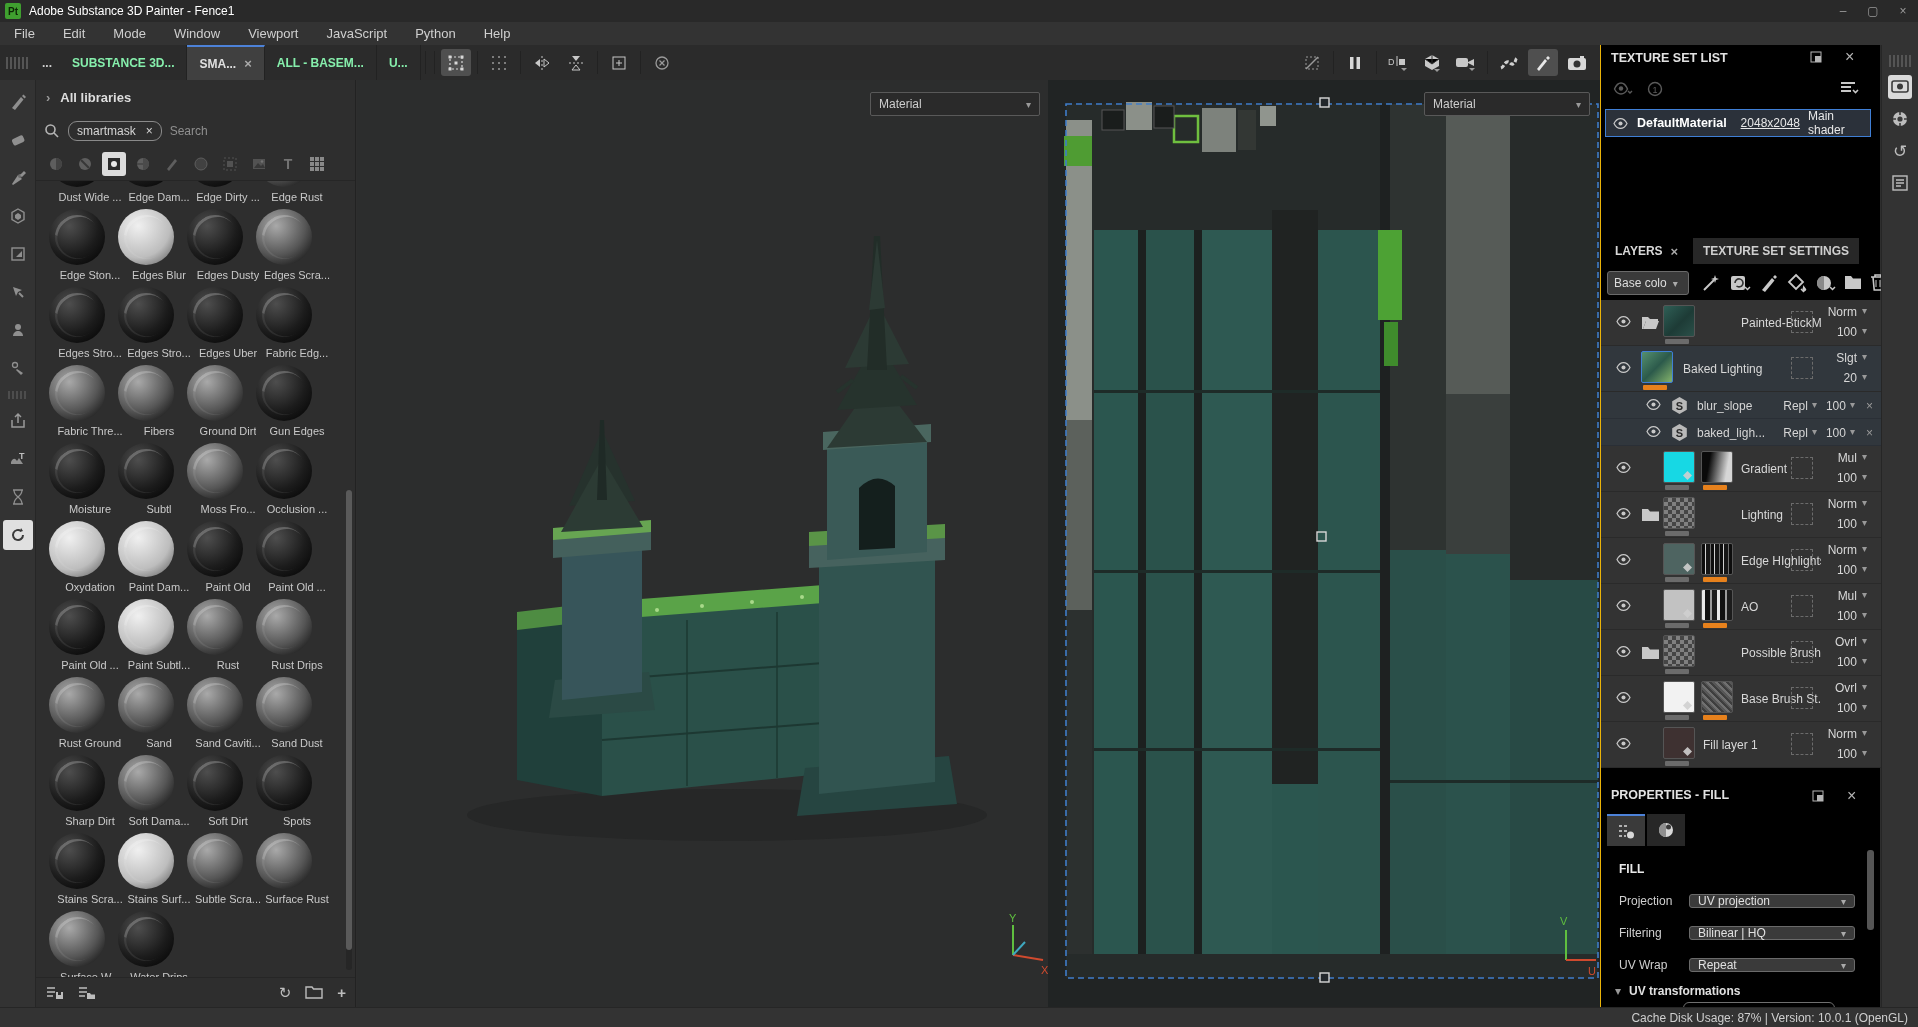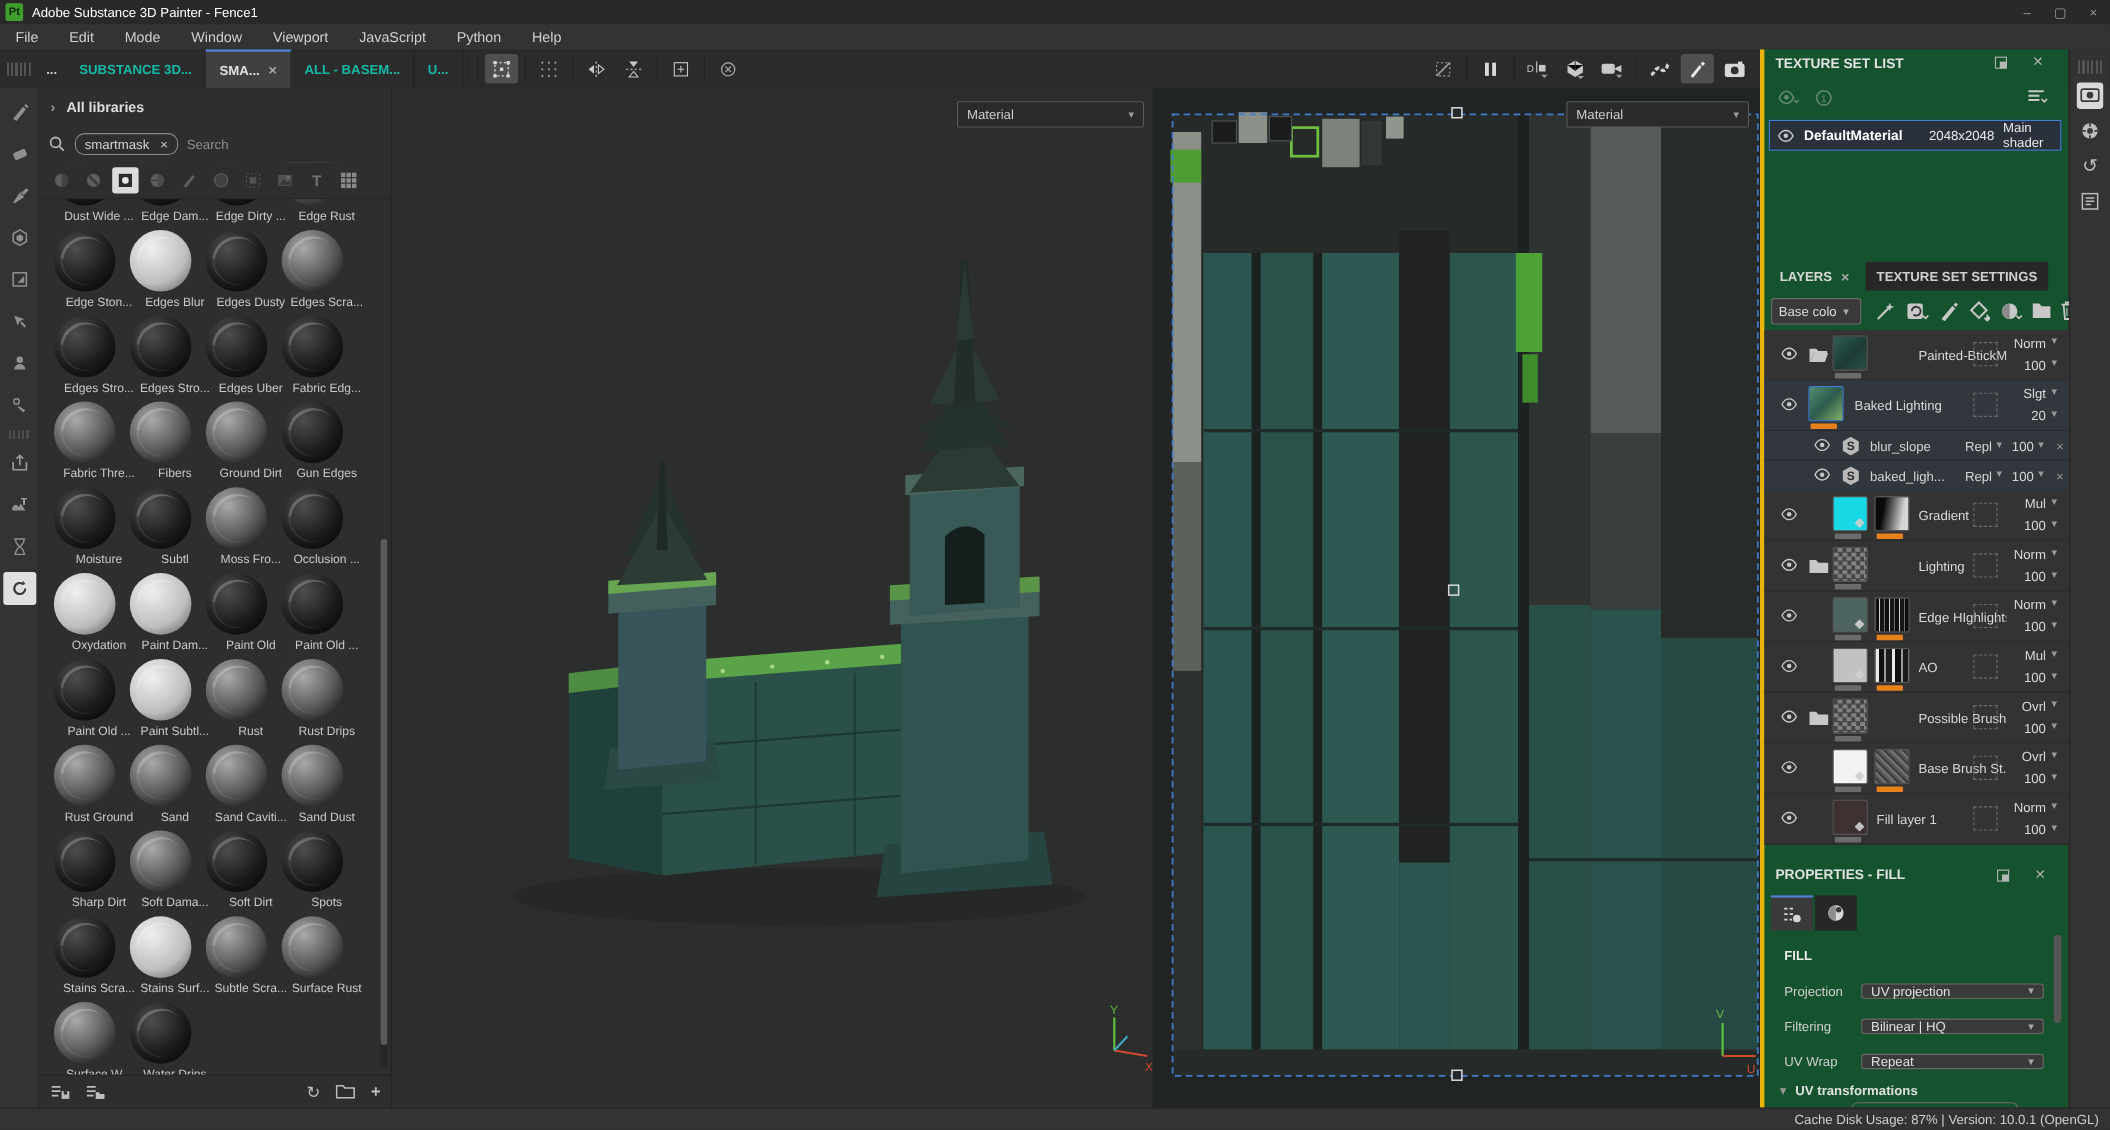--- a/index.html
+++ b/index.html
@@ -13,21 +13,21 @@
   #win-title { color:#ffffff; font-size:12px; }
   #win-controls { margin-left:auto; display:flex; }
   .win-btn { width:30px; height:22px; display:flex; align-items:center; justify-content:center; color:#9a9a9a; font-size:12px; }
   #menubar { left:0; top:22px; width:1918px; height:23px; background:#333; display:flex; align-items:center; }
   .menu-item { padding:0 14px; color:#cfcfcf; font-size:13px; height:23px; display:flex; align-items:center; }
   
   #tabrow { left:0; top:45px; width:1918px; height:35px; background:#2b2b2b; display:flex; align-items:stretch; }
   .grip-v { width:22px; height:12px; margin:12px 6px 0 6px;
     background:repeating-linear-gradient(90deg,#555 0 2px,transparent 2px 4px); }
   .tab-overflow { color:#cfcfcf; font-weight:bold; padding:0 8px; display:flex; align-items:center; }
-  .doc-tab { padding:0 12px; display:flex; align-items:center; gap:8px; color:#14b8a6; font-weight:bold;
+  .doc-tab { padding:0 12px; display:flex; align-items:center; gap:8px; color:#86efac; font-weight:bold;
     font-size:12px; border-right:1px solid #222; white-space:nowrap; }
   .doc-tab.active { background:#404040; border-top:2px solid #4d82d8; color:#e0e0e0; }
   .tab-close { color:#aaa; font-size:13px; }
   .tbar-sep { width:1px; background:#222; margin:6px 4px; }
   .tool-btn { width:30px; height:27px; margin:4px 2px; border-radius:3px; display:flex; align-items:center; justify-content:center; }
   .tool-btn.active { background:#4f4f4f; }
   .tool-btn svg { display:block; }
   #right-tools { position:absolute; left:1295px; top:45px; height:35px; display:flex; align-items:stretch; }
   
   #leftstrip { left:0; top:80px; width:36px; height:927px; background:#333; border-right:1px solid #262626; }
@@ -61,21 +61,21 @@
     display:flex; align-items:center; padding:0 10px; gap:14px; border-top:1px solid #262626; }
   #assets-foot .spacer { flex:1; }
   .glyph { color:#bdbdbd; font-size:15px; }
   
   #vp3d { left:357px; top:80px; width:691px; height:927px; background:#2c2d2d; }
   #vp2d { left:1048px; top:80px; width:552px; height:927px; background:#212424; }
   .mat-select { position:absolute; height:24px; background:#2a2a2a; border:1px solid #595959; border-radius:2px;
     color:#cdcdcd; display:flex; align-items:center; padding:0 8px; gap:8px; font-size:12px; }
   .mat-select .chev { margin-left:auto; color:#9a9a9a; font-size:10px; }
   
-  #rpanel { left:1600px; top:45px; width:280px; height:962px; background:#14532d; border-left:4px solid #eab308; }
+  #rpanel { left:1600px; top:45px; width:280px; height:962px; background:#000000; border-left:1px solid #eab308; }
   .panel-title { font-weight:bold; color:#e2e2e2; font-size:12.5px; }
   .mini-ico { color:#b5b5b5; font-size:13px; }
   #tsl-row { position:absolute; left:4px; top:64px; width:266px; height:28px; background:#2b313a;
     border:1px solid #3f7fd6; display:flex; align-items:center; gap:8px; padding:0 6px; }
   #tsl-row b { color:#fff; font-size:12.5px; }
   #tsl-row span { color:#e8e8e8; }
   .rtab { height:26px; display:flex; align-items:center; gap:8px; padding:0 10px; font-weight:bold; color:#d8d8d8; font-size:12px; }
   .rtab.inactive { background:#272727; color:#cfcfcf; }
   .combo { background:#3a3a3a; border:1px solid #6a6a6a; border-radius:3px; height:24px;
     display:flex; align-items:center; padding:0 6px; gap:6px; color:#ddd; }
@@ -788,21 +788,21 @@
         <path d="M14 11l2.5 2.5L19 11" fill="none" stroke="#c8c8c8" stroke-width="1.6"></path>
       </svg></div>
   <div id="tsl-row">
     <span class="eye">
         <svg width="17" height="13" viewBox="0 0 20 16">
           <path d="M10 2C5 2 2 8 2 8s3 6 8 6 8-6 8-6-3-6-8-6z" fill="none" stroke="#c8c8c8" stroke-width="1.5"></path>
           <circle cx="10" cy="8" r="2.5" fill="#c8c8c8"></circle>
         </svg>
       </span>
     <b>DefaultMaterial</b>
-    <span style="margin-left:16px;">2048x2048</span>
+    <span style="margin-left:6px;text-decoration:underline;">2048x2048</span>
     <span style="margin-left:auto;">Main shader</span>
   </div>
 
   <div class="rtab abs" style="left:4px;top:193px;">
     <span>LAYERS</span>
     <span class="tab-close">×</span>
   </div>
   <div class="rtab inactive abs" style="left:92px;top:193px;">
     <span>TEXTURE SET SETTINGS</span>
   </div>

